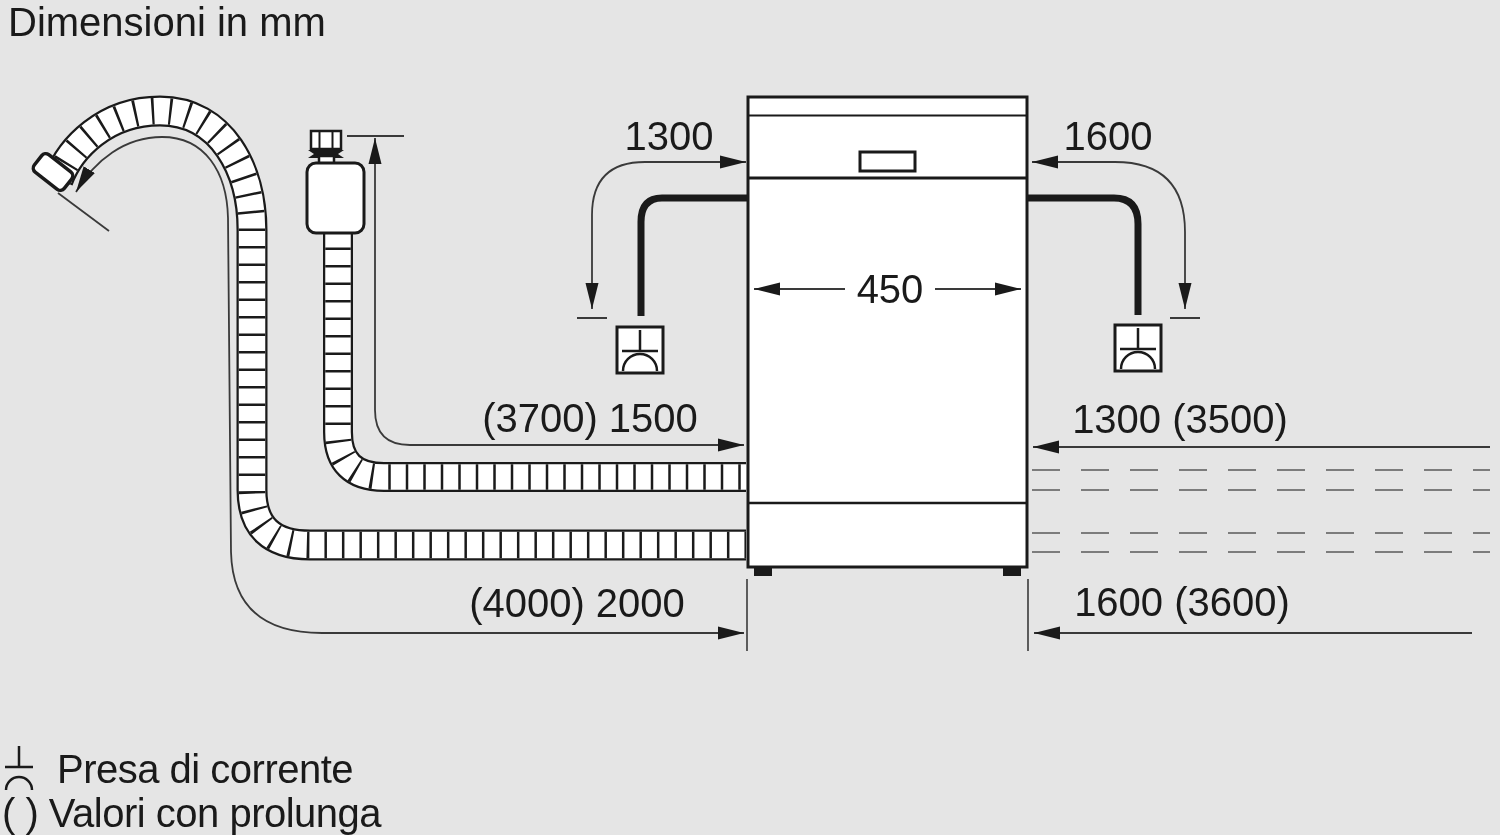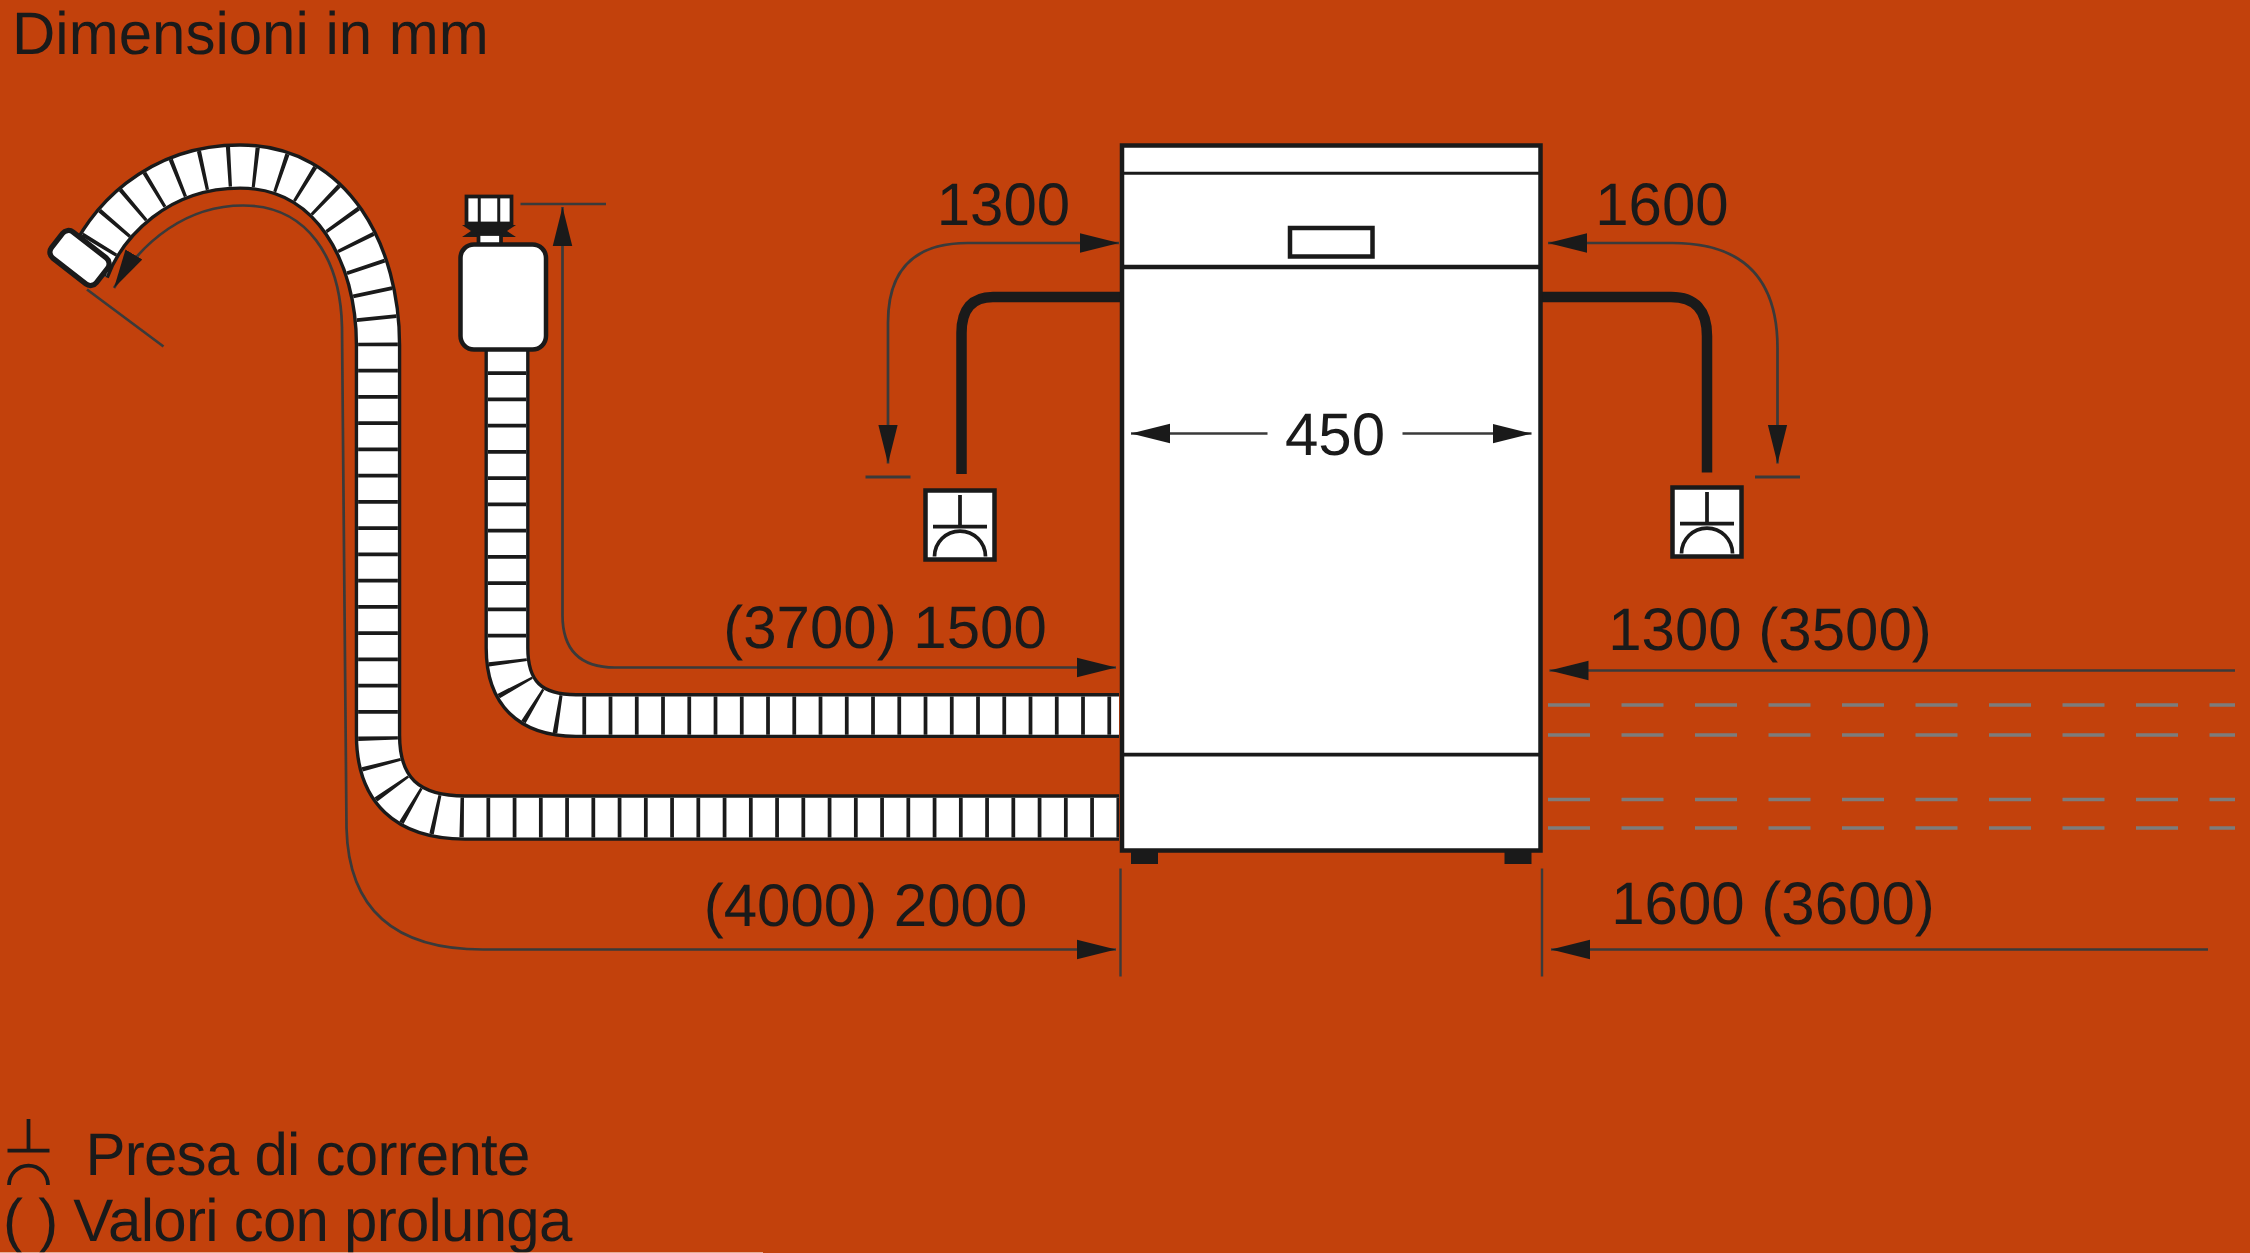--- a/index.html
+++ b/index.html
@@ -1,16 +1,16 @@
 <!DOCTYPE html>
 <html><head>
 <meta charset="utf-8">
 <style>
   html,body{margin:0;padding:0;background:#ffffff;}
-  .canvas{position:relative;width:1500px;height:835px;background:#c2410c;overflow:hidden;
+  .canvas{position:relative;width:1500px;height:835px;background:#e5e5e5;overflow:hidden;
           font-family:"Liberation Sans", sans-serif;}
   svg text{font-family:"Liberation Sans", sans-serif;fill:#1a1a1a;}
   .dimtext{font-size:40px;}
   .titletext{font-size:40px;}
   .legendtext{font-size:40px;letter-spacing:-0.5px;}
 </style>
 </head>
 <body>
 
 <div class="canvas">

